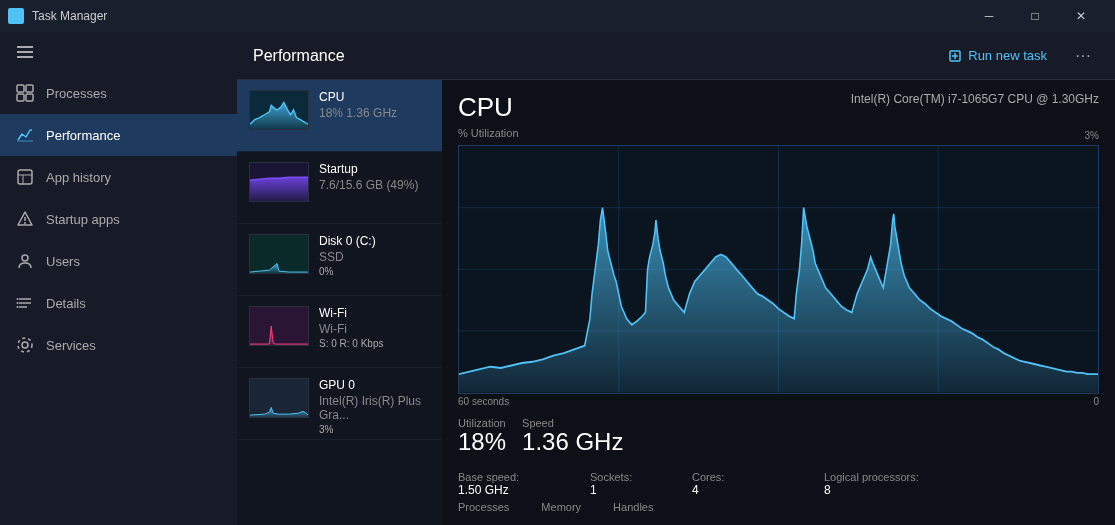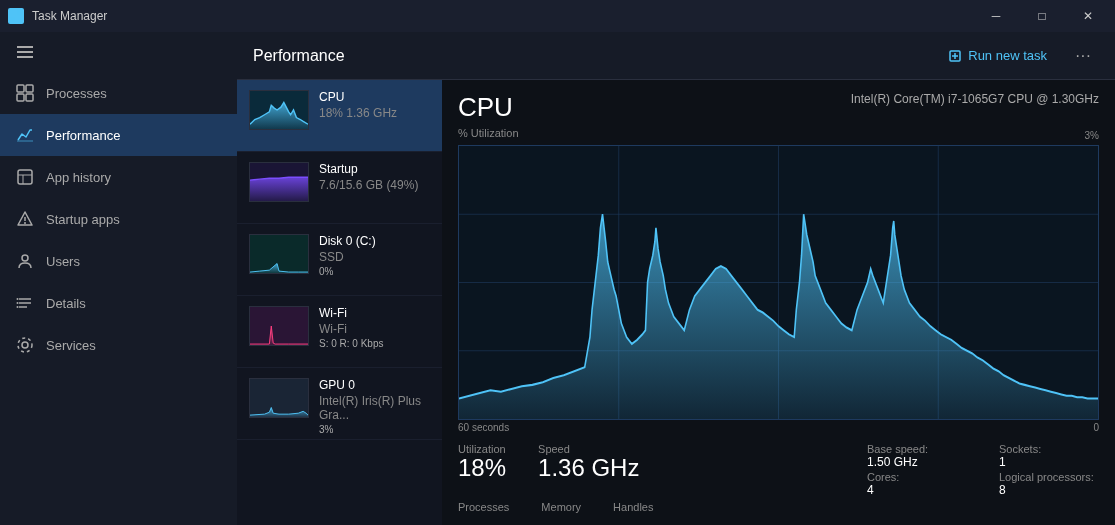--- a/index.html
+++ b/index.html
@@ -14,21 +14,21 @@
       flex-direction: column;
     }
 
     
     .titlebar {
       height: 32px;
       background: #1a1f2e;
       display: flex;
       align-items: center;
       justify-content: space-between;
-      padding: 0 4px 0 8px;
+      padding: 0 11px 0 8px;
       flex-shrink: 0;
     }
     .titlebar-left {
       display: flex;
       align-items: center;
       gap: 8px;
     }
     .titlebar-icon {
       width: 16px;
       height: 16px;
@@ -255,21 +255,21 @@
       color: #888888;
     }
     .chart-zero {
       font-size: 10px;
       color: #888888;
     }
 
     
     .stats-row {
       display: flex;
-      gap: 32px;
+      gap: 16px;
       margin-top: 10px;
       flex-wrap: wrap;
     }
     .stat-group {
       display: flex;
       flex-direction: column;
     }
     .stat-label {
       font-size: 11px;
       color: #888888;
@@ -659,21 +659,21 @@
         <div class="stats-row">
           <div class="stat-group">
             <span class="stat-label">Utilization</span>
             <span class="stat-value">18%</span>
           </div>
           <div class="stat-group">
             <span class="stat-label">Speed</span>
             <span class="stat-value">1.36 GHz</span>
           </div>
           <div style="flex:1"></div>
-          <div style="display:flex; flex-direction:column; gap:2px; align-self:flex-end;">
+          <div style="display:flex; flex-direction:row; gap:2px; align-self:flex-end;">
             <div style="display:flex; gap:32px;">
               <div class="stat-detail">
                 <span class="stat-detail-label">Base speed:</span>
                 <span class="stat-detail-value">1.50 GHz</span>
               </div>
               <div class="stat-detail">
                 <span class="stat-detail-label">Sockets:</span>
                 <span class="stat-detail-value">1</span>
               </div>
             </div>

